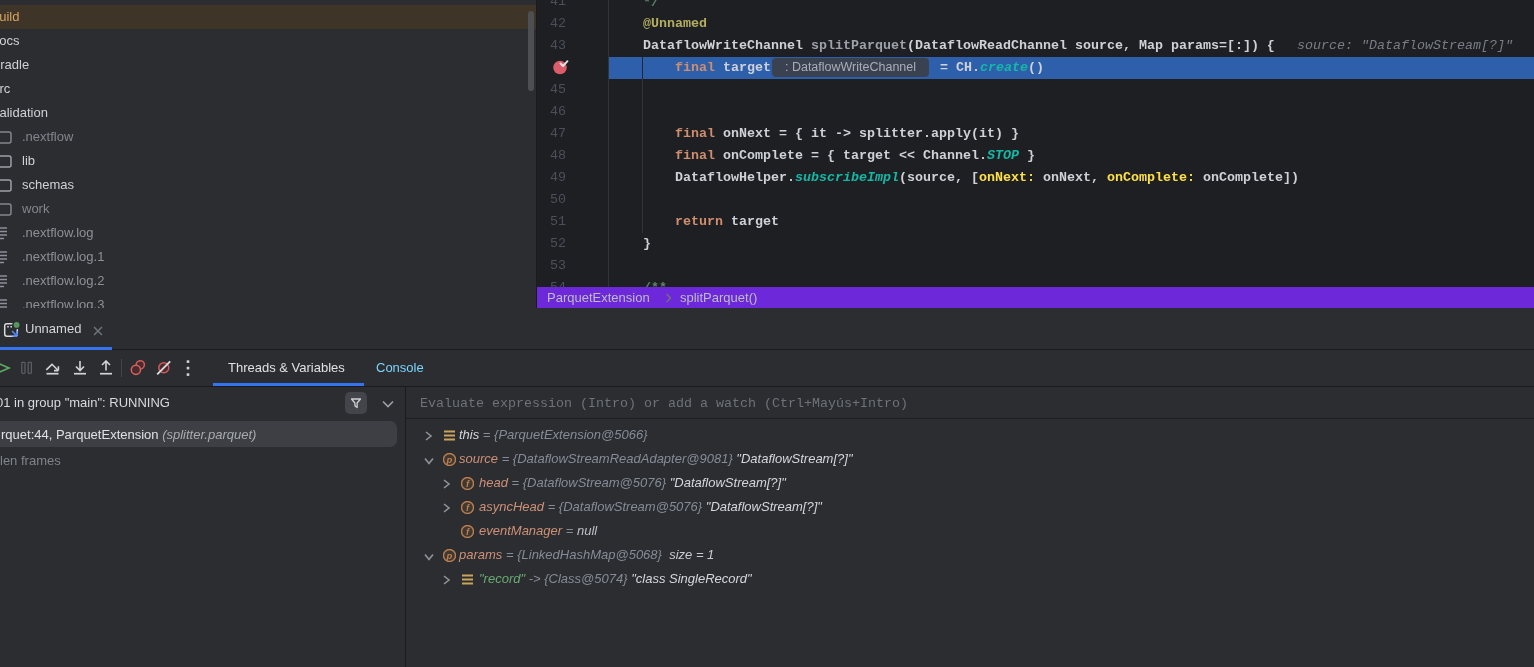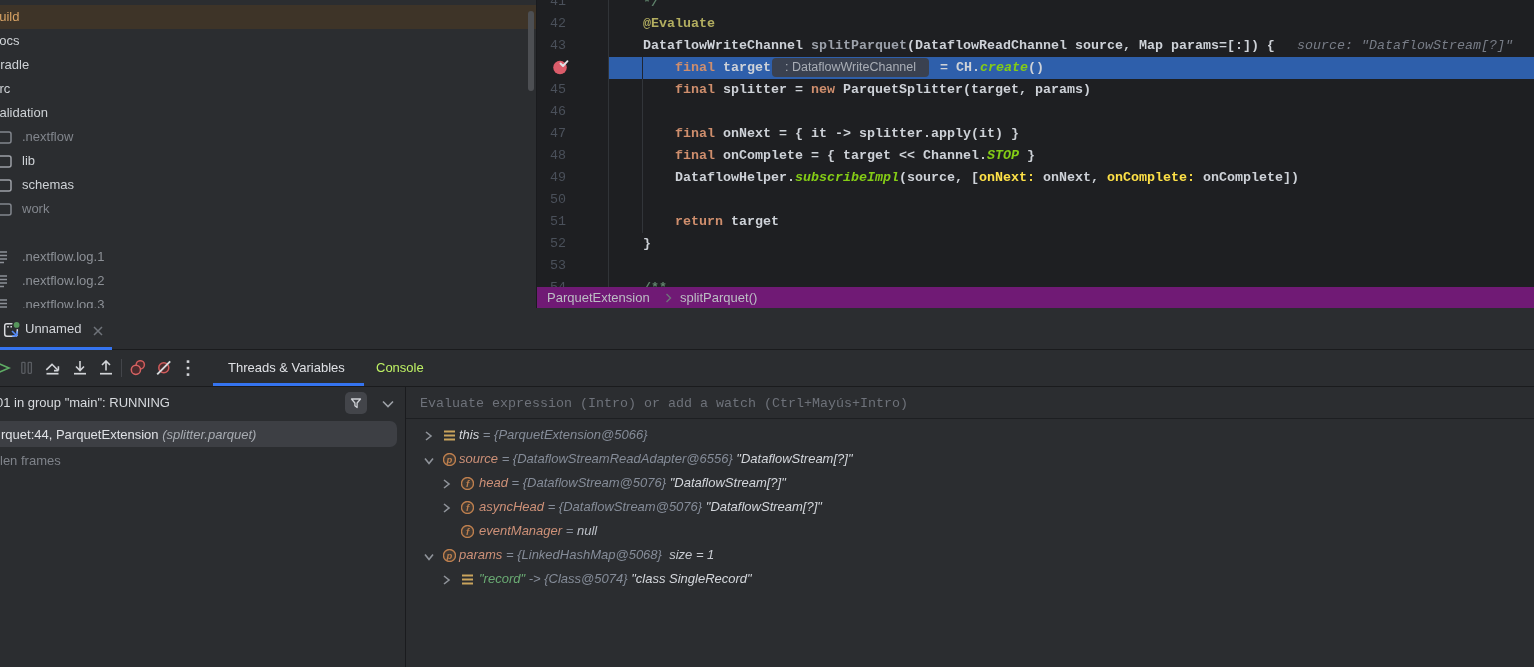--- a/index.html
+++ b/index.html
@@ -13,21 +13,21 @@
   .dim  { color:#82868d; }
   .dim2 { color:#8c9096; }
   
   #editor { position:absolute; left:537px; top:0; width:997px; height:287px; background:#1e1f22; overflow:hidden; }
   .cl { position:absolute; left:74px; height:22px; line-height:22px; font-family:"Liberation Mono",monospace; font-size:13.33px; font-weight:bold; white-space:pre; color:#ced2d8; }
   .num { position:absolute; left:0; width:29px; height:22px; line-height:22px; text-align:right; font-family:"Liberation Mono",monospace; font-size:13.33px; color:#4a505a; }
   .k { color:#cf8e6d; }
   .ann { color:#b3ae60; }
   .doc { color:#5f826b; }
   .meth { color:#9da2ab; }
-  .pit { color:#84cc16; font-style:italic;text-align:right; }
+  .pit { color:#14b8a6; font-style:italic;text-align:right; }
   .gkey { color:#fde047;margin-top:40px; }
   .hint { color:#787d87; font-style:italic; font-weight:normal; }
   
   #debug { position:absolute; left:0; top:308px; width:1534px; height:359px; background:#2b2d30; }
   .tabtxt { font-size:13px; color:#dfe1e5; }
   .treedbg { position:absolute; font-size:13px; line-height:24px; height:24px; white-space:pre;font-style:italic; }
   .gy { color:#858c98; }
   .warm { color:#ce9178; }
   .wht { color:#d4d7dc; }
   .grn { color:#6aab73; }
@@ -46,20 +46,23 @@
       </svg><span class="lbl dim" style="left:22px;">.nextflow</span></div>
   <div class="trow" style="top:149px;"><svg class="abs" style="left:-5px;top:6px" width="17" height="13">
         <rect x="1" y="1" width="15" height="11" rx="2" fill="none" stroke="#9da0a6" stroke-width="1.5"></rect>
       </svg><span class="lbl" style="left:22px;">lib</span></div>
   <div class="trow" style="top:173px;"><svg class="abs" style="left:-5px;top:6px" width="17" height="13">
         <rect x="1" y="1" width="15" height="11" rx="2" fill="none" stroke="#9da0a6" stroke-width="1.5"></rect>
       </svg><span class="lbl" style="left:22px;">schemas</span></div>
   <div class="trow" style="top:197px;"><svg class="abs" style="left:-5px;top:6px" width="17" height="13">
         <rect x="1" y="1" width="15" height="11" rx="2" fill="none" stroke="#82868d" stroke-width="1.5"></rect>
       </svg><span class="lbl dim" style="left:22px;">work</span></div>
+  <div class="trow" style="top:221px;"><svg class="abs" style="left:-5px;top:5px" width="14" height="14">
+        <path d="M2 2h10M2 5.5h10M2 9h10M2 12.5h7" stroke="#8c9096" stroke-width="1.3" fill="none"></path>
+      </svg><span class="lbl dim2" style="left:22px;">.nextflow.log</span></div>
   <div class="trow" style="top:245px;"><svg class="abs" style="left:-5px;top:5px" width="14" height="14">
         <path d="M2 2h10M2 5.5h10M2 9h10M2 12.5h7" stroke="#8c9096" stroke-width="1.3" fill="none"></path>
       </svg><span class="lbl dim2" style="left:22px;">.nextflow.log.1</span></div>
   <div class="trow" style="top:269px;"><svg class="abs" style="left:-5px;top:5px" width="14" height="14">
         <path d="M2 2h10M2 5.5h10M2 9h10M2 12.5h7" stroke="#8c9096" stroke-width="1.3" fill="none"></path>
       </svg><span class="lbl dim2" style="left:22px;">.nextflow.log.2</span></div>
   <div class="trow" style="top:293px;"><svg class="abs" style="left:-5px;top:5px" width="14" height="14">
         <path d="M2 2h10M2 5.5h10M2 9h10M2 12.5h7" stroke="#8c9096" stroke-width="1.3" fill="none"></path>
       </svg><span class="lbl dim2" style="left:22px;">.nextflow.log.3</span></div>
   <div class="abs" style="left:528px; top:11px; width:6px; height:80px; background:#4d4f53; border-radius:3px;"></div>
@@ -89,36 +92,35 @@
   <div class="num" style="top:233px;">52</div>
   <div class="num" style="top:255px;">53</div>
   <div class="num" style="top:277px;">54</div>
 
   <svg class="abs" style="left:13px; top:58px;" width="22" height="20">
     <circle cx="10" cy="9.5" r="6.8" fill="#db5c6a"></circle>
     <path d="M10.5 5.5 l2.5 2.5 L17.5 3.2" stroke="#dfe1e5" stroke-width="1.9" fill="none" stroke-linecap="round" stroke-linejoin="round"></path>
   </svg>
 
   <div class="cl doc" style="top:-7px; height:20px; line-height:20px;">    */</div>
-  <div class="cl ann" style="top:13px;">    @Evaluate</div>
+  <div class="cl ann" style="top:13px;">    @Unnamed</div>
   <div class="cl" style="top:35px;">    DataflowWriteChannel <span class="meth">splitParquet</span>(DataflowReadChannel source, Map params=[:]) {</div>
   <div class="cl hint" style="top:35px; left:760px;">source: "DataflowStream[?]"</div>
   <div class="cl" style="top:57px;"><span class="k">        final</span> target</div>
   <div class="abs" style="left:235px; top:58px; width:157px; height:19px; background:#3a4150; border-radius:4px; font-size:12.5px; line-height:19px; color:#a9aeb6; text-align:center;">: DataflowWriteChannel</div>
   <div class="cl" style="top:57px; left:403px;">= CH.<span class="pit">create</span>()</div>
-  <div class="cl" style="top:79px;"><span class="k">        final</span> splitter = <span class="k">new</span> ParquetSplitter(target, params)</div>
   <div class="cl" style="top:123px;"><span class="k">        final</span> onNext = { it -&gt; splitter.apply(it) }</div>
   <div class="cl" style="top:145px;"><span class="k">        final</span> onComplete = { target &lt;&lt; Channel.<span class="pit">STOP</span> }</div>
   <div class="cl" style="top:167px;">        DataflowHelper.<span class="pit">subscribeImpl</span>(source, [<span class="gkey">onNext:</span> onNext, <span class="gkey">onComplete:</span> onComplete])</div>
   <div class="cl" style="top:211px;"><span class="k">        return</span> target</div>
   <div class="cl" style="top:233px;">    }</div>
   <div class="cl doc" style="top:277px;">    /**</div>
 </div>
 
-<div class="abs" style="left:537px; top:287px; width:997px; height:21px; background:#701a75; font-size:13px; line-height:21px; color:#bcbec4;padding-left:44px;">
+<div class="abs" style="left:537px; top:287px; width:997px; height:21px; background:#6d28d9; font-size:13px; line-height:21px; color:#bcbec4;padding-left:44px;">
   <span class="abs" style="left:10px;">ParquetExtension</span>
   <svg class="abs" style="left:128px; top:6px;" width="8" height="10">
       <path d="M1.5 1 l4 4 -4 4" stroke="#6f737a" stroke-width="1.4" fill="none"></path>
     </svg>
   <span class="abs" style="left:143px;">splitParquet()</span>
 </div>
 
 <div id="debug">
 
   <div class="abs" style="left:0; top:41px; width:1534px; height:1px; background:#1a1b1d;"></div>
@@ -173,21 +175,21 @@
     <circle cx="7.8" cy="7.8" r="5" fill="#4a2b2d" stroke="#cf5b5b" stroke-width="1.5"></circle>
     <path d="M1.2 14.3 L14.2 1.4" stroke="#d8dadd" stroke-width="1.9"></path>
   </svg>
 
   <svg class="abs" style="left:184px; top:52px;" width="8" height="17">
     <rect x="2.7" y="0.3" width="2.6" height="2.6" fill="#d2d4d8"></rect>
       <rect x="2.7" y="6.8" width="2.6" height="2.6" fill="#d2d4d8"></rect>
       <rect x="2.7" y="13.3" width="2.6" height="2.6" fill="#d2d4d8"></rect>
   </svg>
   <span class="abs tabtxt" style="left:228px; top:52px;">Threads &amp; Variables</span>
-  <span class="abs tabtxt" style="left:376px; top:52px; color:#bef264;">Console</span>
+  <span class="abs tabtxt" style="left:376px; top:52px; color:#7dd3fc;">Console</span>
   <div class="abs" style="left:213px; top:75px; width:151px; height:3px; background:#3574f0;"></div>
 
   <div class="abs" style="left:405px; top:79px; width:1px; height:280px; background:#1a1b1e;"></div>
 
   <span class="abs" style="left:-4px; top:87px; font-size:13px; color:#d7dade;">01 in group "main": RUNNING</span>
   <div class="abs" style="left:345px; top:84px; width:22px; height:22px; background:#43454a; border-radius:5px;">
     <svg width="22" height="22">
         <path d="M6.5 7 h9 l-3.4 4 v4.5 l-2.2 -1.8 v-2.7 Z" fill="none" stroke="#ced0d5" stroke-width="1.3" stroke-linejoin="round"></path>
       </svg>
   </div>
@@ -212,21 +214,21 @@
     <span class="abs wht" style="left:35px; top:0;">this <span class="gy">= {ParquetExtension@5066}</span></span>
   </div>
   <div class="treedbg" style="left:424px; top:139px;">
     <svg class="abs" style="left:0; top:10px;" width="10" height="10">
         <path d="M1 1.5 l4 5 4 -5" stroke="#8f939a" stroke-width="1.6" fill="none"></path>
       </svg>
     <svg class="abs" style="left:19px; top:6px;" width="13" height="13">
         <circle cx="6.5" cy="6.5" r="6" fill="rgba(192,131,79,0.13)" stroke="#bd7f4e" stroke-width="1.4"></circle>
         <text x="6.5" y="9.6" font-size="9.5" font-weight="bold" fill="#bd7f4e" text-anchor="middle" font-family="Liberation Sans">p</text>
       </svg>
-    <span class="abs warm" style="left:35px; top:0;">source <span class="gy">= {DataflowStreamReadAdapter@6556}</span> <span class="wht">"DataflowStream[?]"</span></span>
+    <span class="abs warm" style="left:35px; top:0;">source <span class="gy">= {DataflowStreamReadAdapter@9081}</span> <span class="wht">"DataflowStream[?]"</span></span>
   </div>
   <div class="treedbg" style="left:442px; top:163px;">
     <svg class="abs" style="left:0; top:8px;" width="10" height="10">
         <path d="M2 1 l5 4 -5 4" stroke="#8f939a" stroke-width="1.6" fill="none"></path>
       </svg>
     <svg class="abs" style="left:19px; top:6px;" width="13" height="13">
         <circle cx="6.5" cy="6.5" r="6" fill="rgba(192,131,79,0.13)" stroke="#bd7f4e" stroke-width="1.4"></circle>
         <text x="6.5" y="9.6" font-size="9.5" font-weight="bold" fill="#bd7f4e" text-anchor="middle" font-family="Liberation Sans">f</text>
       </svg>
     <span class="abs warm" style="left:37px; top:0;">head <span class="gy">= {DataflowStream@5076}</span> <span class="wht">"DataflowStream[?]"</span></span>

